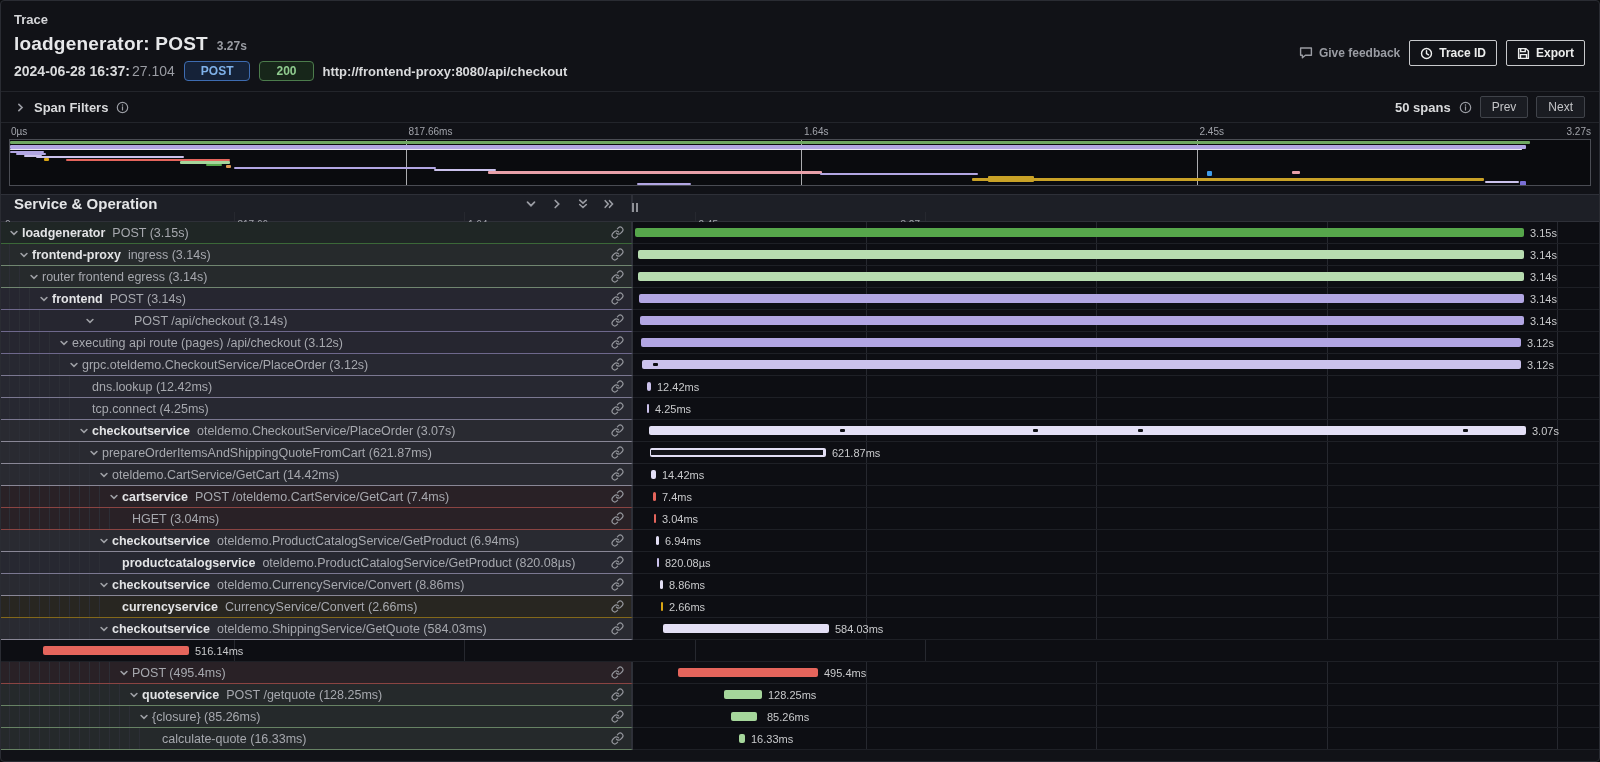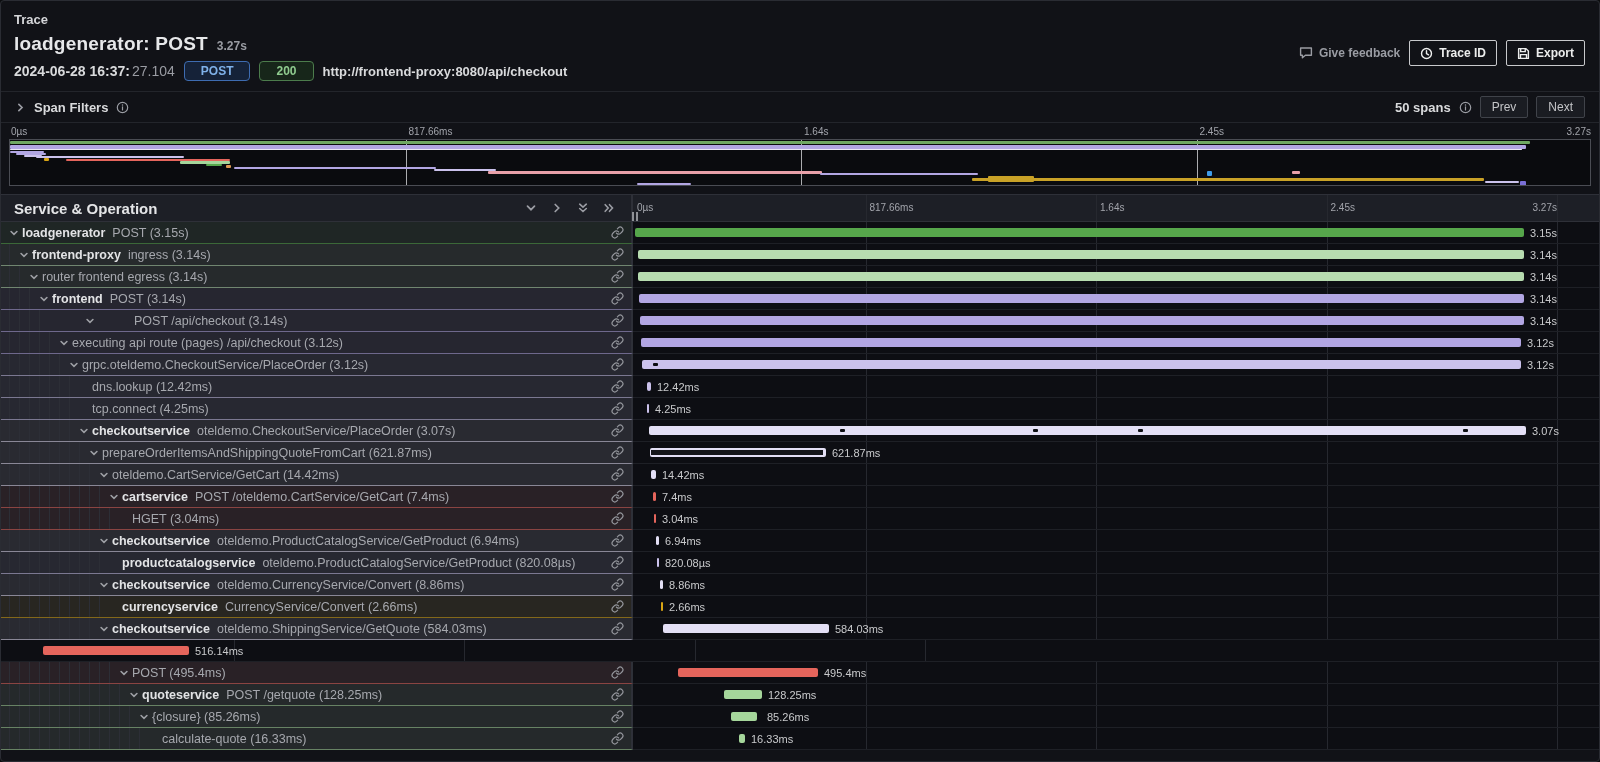--- a/index.html
+++ b/index.html
@@ -41,21 +41,21 @@
   
   .minimap { padding:3px 8px 0 8px; }
   .mm-labels { position:relative; height:13px; font-size:10px; color:#b4b6bb; }
   .mm-labels span { position:absolute; top:0; white-space:nowrap; }
   .mm-box { position:relative; height:47px; border:1px solid #4a4c53; background:#0a0b0e; overflow:hidden; }
   .mm-grid { position:absolute; top:0; bottom:0; width:1px; background:#c9cacd; opacity:.85; }
   .mm-seg { position:absolute; border-radius:1px; }
 
   
   .grid-header { margin-top:8px; height:28px; display:flex; background:#1d1f26;
-                 border-top:1px solid #2e3038; border-bottom:1px solid #2e3038; }
+                 border-top:1px solid #2e3038; border-bottom:1px solid #2e3038;flex-direction:column; }
   .gh-left { width:632px; flex:none; display:flex; align-items:center; padding:0 6px 0 13px;
              border-right:2px solid #2e3038; position:relative; }
   .gh-title { font-size:15px; font-weight:bold; color:#e4e5e7; }
   .gh-icons { margin-left:auto; display:flex; align-items:center; gap:14px; padding-right:10px; }
   .gh-icons .icon { cursor:pointer; }
   .grip { position:absolute; right:-8px; bottom:-1px; z-index:3; color:#8f9197; }
   .gh-right { flex:1; position:relative; }
   .axis-label { position:absolute; top:7px; font-size:10px; color:#a2a4ab; white-space:nowrap; }
   .axis-grid { position:absolute; top:0; bottom:0; width:1px; background:#26282f; }
 

